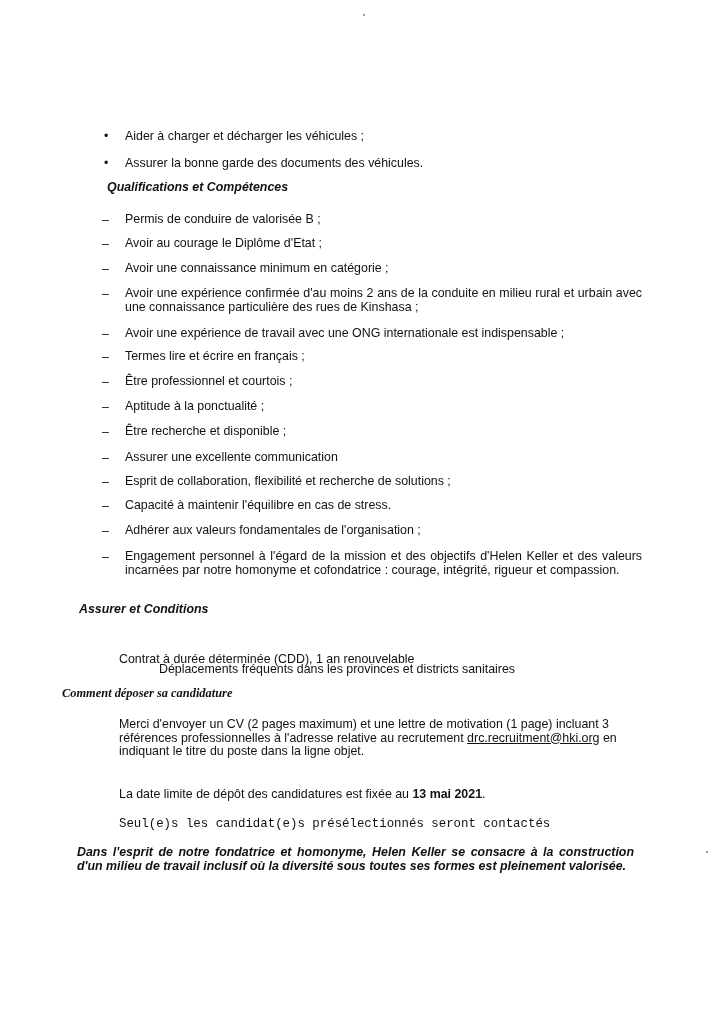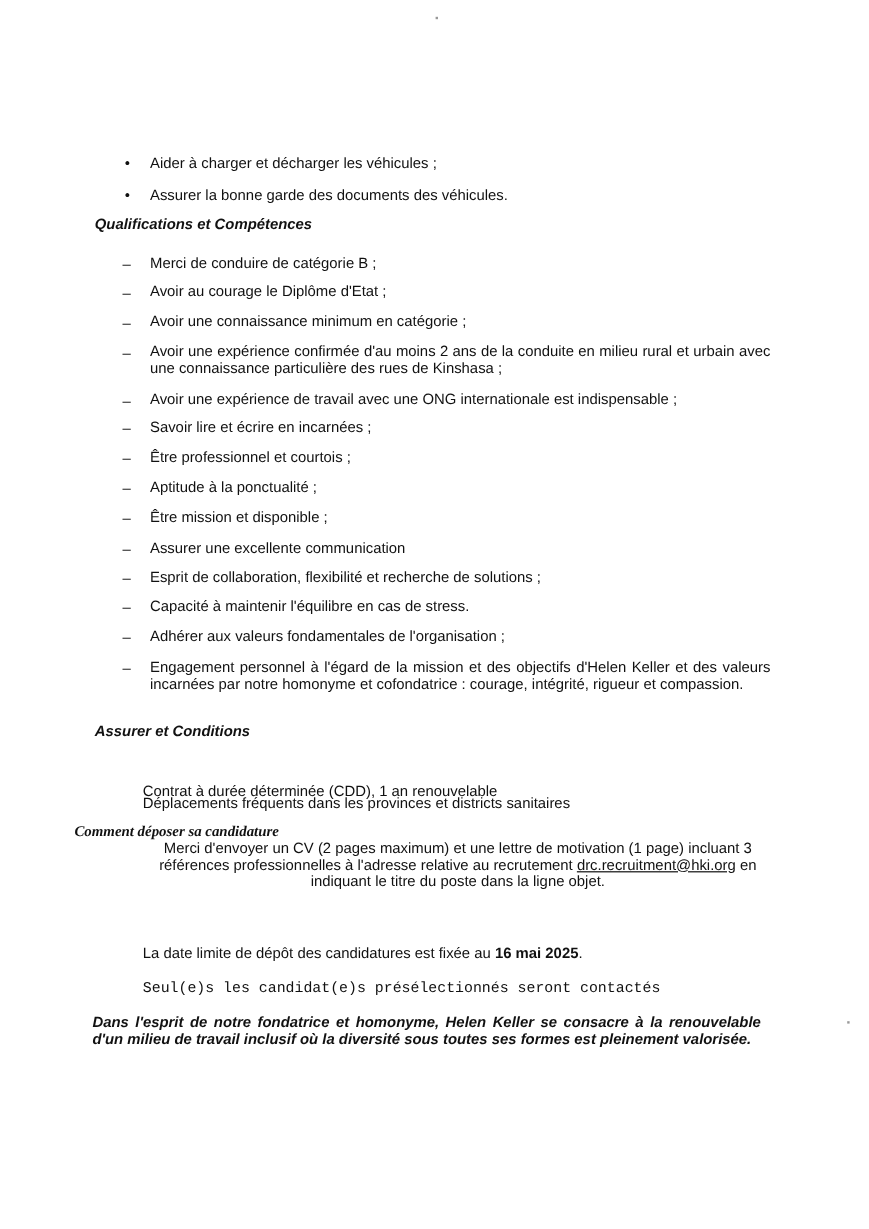--- a/index.html
+++ b/index.html
@@ -25,57 +25,57 @@
 
 <div class="bullet-item" style="top:129px;">
   <span class="mark">•</span>
   <span>Aider à charger et décharger les véhicules ;</span>
 </div>
 <div class="bullet-item" style="top:156px;">
   <span class="mark">•</span>
   <span>Assurer la bonne garde des documents des véhicules.</span>
 </div>
 
-<div class="heading" style="top:180px;">Qualifications et Compétences</div>
+<div class="heading" style="top:180px;margin-left:28px;">Qualifications et Compétences</div>
 
 <div class="dash-item" style="top:213px;">
     <span class="mark">–</span>
-    <span class="txt">Merci de conduire de catégorie B ;</span>
+    <span class="txt">Permis de conduire de valorisée B ;</span>
   </div>
 <div class="dash-item" style="top:237px;">
     <span class="mark">–</span>
     <span class="txt">Avoir au courage le Diplôme d'Etat ;</span>
   </div>
 <div class="dash-item" style="top:262px;">
     <span class="mark">–</span>
     <span class="txt">Avoir une connaissance minimum en catégorie ;</span>
   </div>
 <div class="dash-item" style="top:287px;">
     <span class="mark">–</span>
     <span class="txt">Avoir une expérience confirmée d'au moins 2 ans de la conduite en milieu rural et urbain avec une connaissance particulière des rues de Kinshasa ;</span>
   </div>
 <div class="dash-item" style="top:327px;">
     <span class="mark">–</span>
     <span class="txt">Avoir une expérience de travail avec une ONG internationale est indispensable ;</span>
   </div>
 <div class="dash-item" style="top:350px;">
     <span class="mark">–</span>
-    <span class="txt">Savoir lire et écrire en incarnées ;</span>
+    <span class="txt">Termes lire et écrire en français ;</span>
   </div>
 <div class="dash-item" style="top:375px;">
     <span class="mark">–</span>
     <span class="txt">Être professionnel et courtois ;</span>
   </div>
 <div class="dash-item" style="top:400px;">
     <span class="mark">–</span>
     <span class="txt">Aptitude à la ponctualité ;</span>
   </div>
 <div class="dash-item" style="top:425px;">
     <span class="mark">–</span>
-    <span class="txt">Être mission et disponible ;</span>
+    <span class="txt">Être recherche et disponible ;</span>
   </div>
 <div class="dash-item" style="top:451px;">
     <span class="mark">–</span>
     <span class="txt">Assurer une excellente communication</span>
   </div>
 <div class="dash-item" style="top:475px;">
     <span class="mark">–</span>
     <span class="txt">Esprit de collaboration, flexibilité et recherche de solutions ;</span>
   </div>
 <div class="dash-item" style="top:499px;">
@@ -86,27 +86,27 @@
     <span class="mark">–</span>
     <span class="txt">Adhérer aux valeurs fondamentales de l'organisation ;</span>
   </div>
 <div class="dash-item" style="top:550px;">
     <span class="mark">–</span>
     <span class="txt">Engagement personnel à l'égard de la mission et des objectifs d'Helen Keller et des valeurs incarnées par notre homonyme et cofondatrice : courage, intégrité, rigueur et compassion.</span>
   </div>
 
 <div class="heading" style="top:602px;">Assurer et Conditions</div>
 <div class="plain" style="top:636px;margin-top:17px;">Contrat à durée déterminée (CDD), 1 an renouvelable</div>
-<div class="plain" style="top:663px;">Déplacements fréquents dans les provinces et districts sanitaires</div>
+<div class="plain" style="top:663px;margin-left:40px;">Déplacements fréquents dans les provinces et districts sanitaires</div>
 
 <div class="heading" style="top:686px;left:62px;font-family:Liberation Serif, serif;">Comment déposer sa candidature</div>
 
-<div class="plain" style="top:701px;text-align:center;">
+<div class="plain" style="top:718px;">
   <span>Merci d'envoyer un CV (2 pages maximum) et une lettre de motivation (1 page) incluant 3 références professionnelles à l'adresse relative au recrutement </span><span class="email">drc.recruitment@hki.org</span><span> en indiquant le titre du poste dans la ligne objet.</span>
 </div>
 
 <div class="plain" style="top:788px;">
-  <span>La date limite de dépôt des candidatures est fixée au </span><b>16 mai 2025</b><span>.</span>
+  <span>La date limite de dépôt des candidatures est fixée au </span><b>13 mai 2021</b><span>.</span>
 </div>
 
 <div class="plain" style="top:818px;font-family:Liberation Mono, monospace;">Seul(e)s les candidat(e)s présélectionnés seront contactés</div>
 
-<div class="closing" style="top:845px;">Dans l'esprit de notre fondatrice et homonyme, Helen Keller se consacre à la renouvelable d'un milieu de travail inclusif où la diversité sous toutes ses formes est pleinement valorisée.</div>
+<div class="closing" style="top:845px;">Dans l'esprit de notre fondatrice et homonyme, Helen Keller se consacre à la construction d'un milieu de travail inclusif où la diversité sous toutes ses formes est pleinement valorisée.</div>
 
 </body></html>

